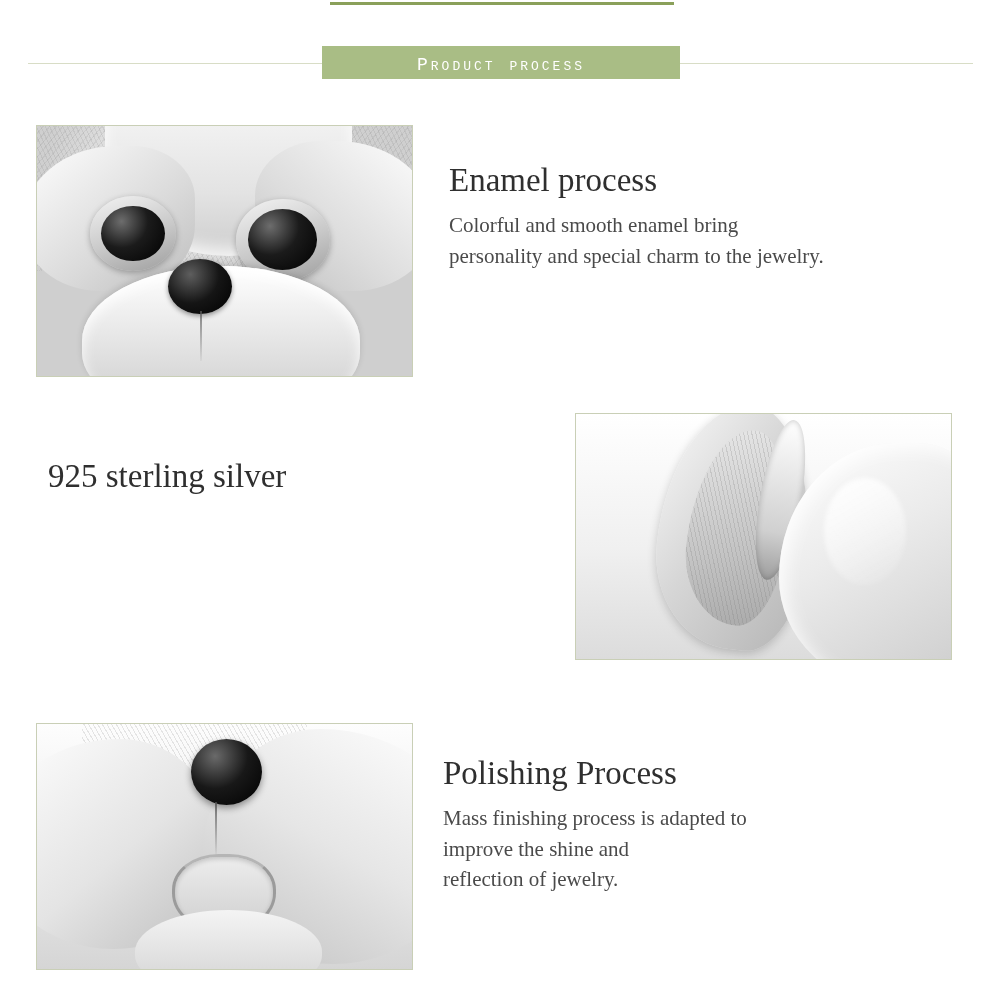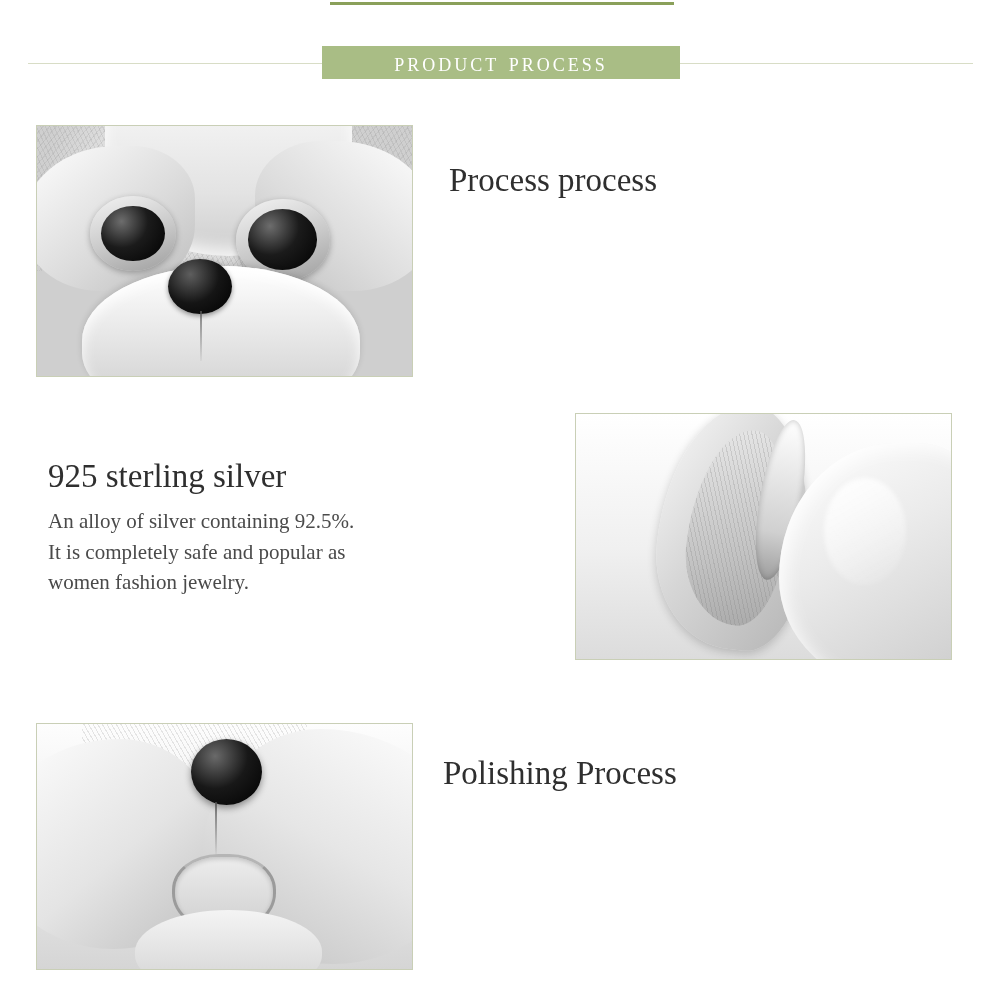--- a/index.html
+++ b/index.html
@@ -55,22 +55,22 @@
     left: 322px;
     width: 358px;
     height: 33px;
     background: #a9bd85;
     display: flex;
     align-items: center;
     justify-content: center;
   }
   .section-header .tab-label {
     color: #ffffff;
-    font-family: Liberation Serif, serif;
-    font-size: 26px;
+    font-family: Liberation Mono, monospace;
+    font-size: 18px;
     letter-spacing: 3px;
     font-variant: small-caps;
     text-transform: lowercase;
   }
   .section-header .tab-label::first-letter {
     font-size: 26px;
   }
 
   .photo {
     position: absolute;
@@ -281,28 +281,27 @@
     <div class="p1-brow-r"></div>
     <div class="eye" id="p1eyeL"></div>
     <div class="eye" id="p1eyeR"></div>
     <div class="p1-muzzle"></div>
     <div class="p1-nose"></div>
     <div class="p1-line"></div>
   </div>
 </div>
 
 <div class="text-col" id="text1">
-  <h2 class="heading">Process process</h2>
+  <h2 class="heading">Enamel process</h2>
+  <p class="para">Colorful and smooth enamel bring
+personality and special charm to the jewelry.</p>
 </div>
 
 <div class="text-col" id="text2">
   <h2 class="heading">925 sterling silver</h2>
-  <p class="para">An alloy of silver containing 92.5%.
-It is completely safe and popular as
-women fashion jewelry.</p>
 </div>
 
 <div class="photo" id="photo2">
   <div class="inner">
     <div class="p2-bg"></div>
     <div class="p2-ear"></div>
     <div class="p2-ear-inner"></div>
     <div class="p2-ear-rim"></div>
     <div class="p2-head"></div>
     <div class="p2-head-shine"></div>
@@ -317,13 +316,16 @@
     <div class="p3-cheekR"></div>
     <div class="p3-nose"></div>
     <div class="p3-split"></div>
     <div class="p3-mouth"></div>
     <div class="p3-chin"></div>
   </div>
 </div>
 
 <div class="text-col" id="text3">
   <h2 class="heading">Polishing Process</h2>
+  <p class="para">Mass finishing process is adapted to
+improve the shine and
+reflection of jewelry.</p>
 </div>
 
 </body></html>

